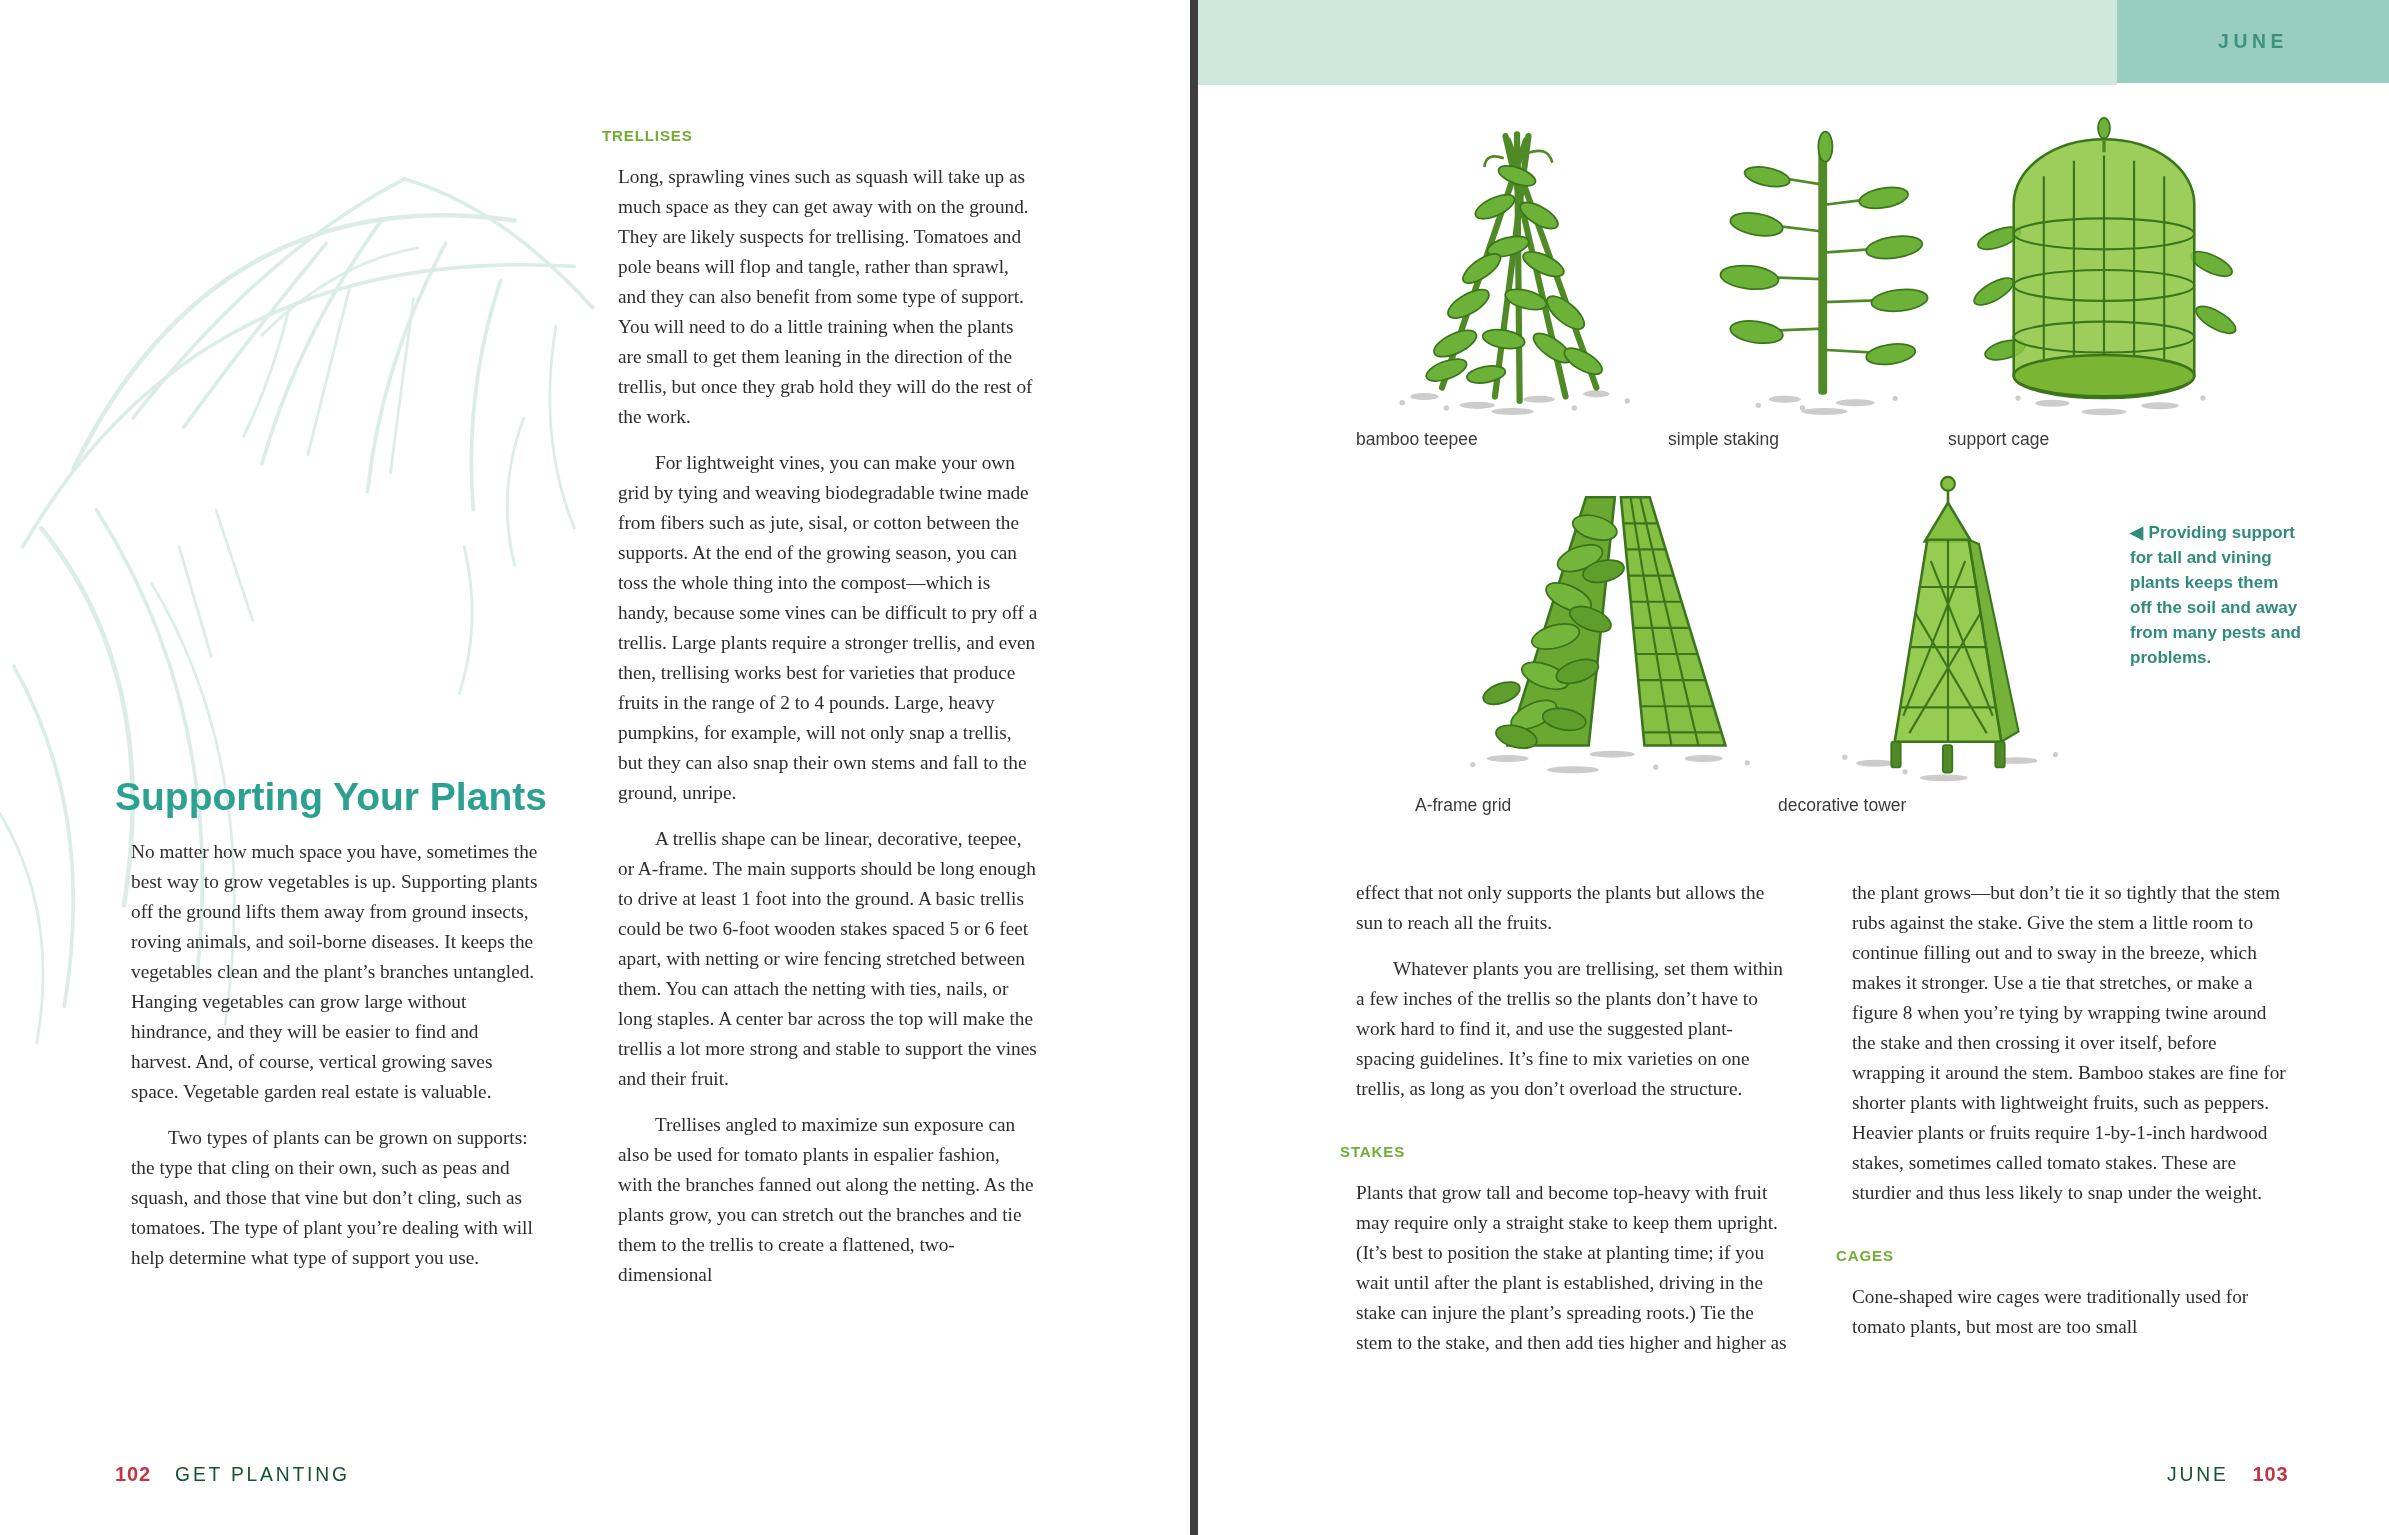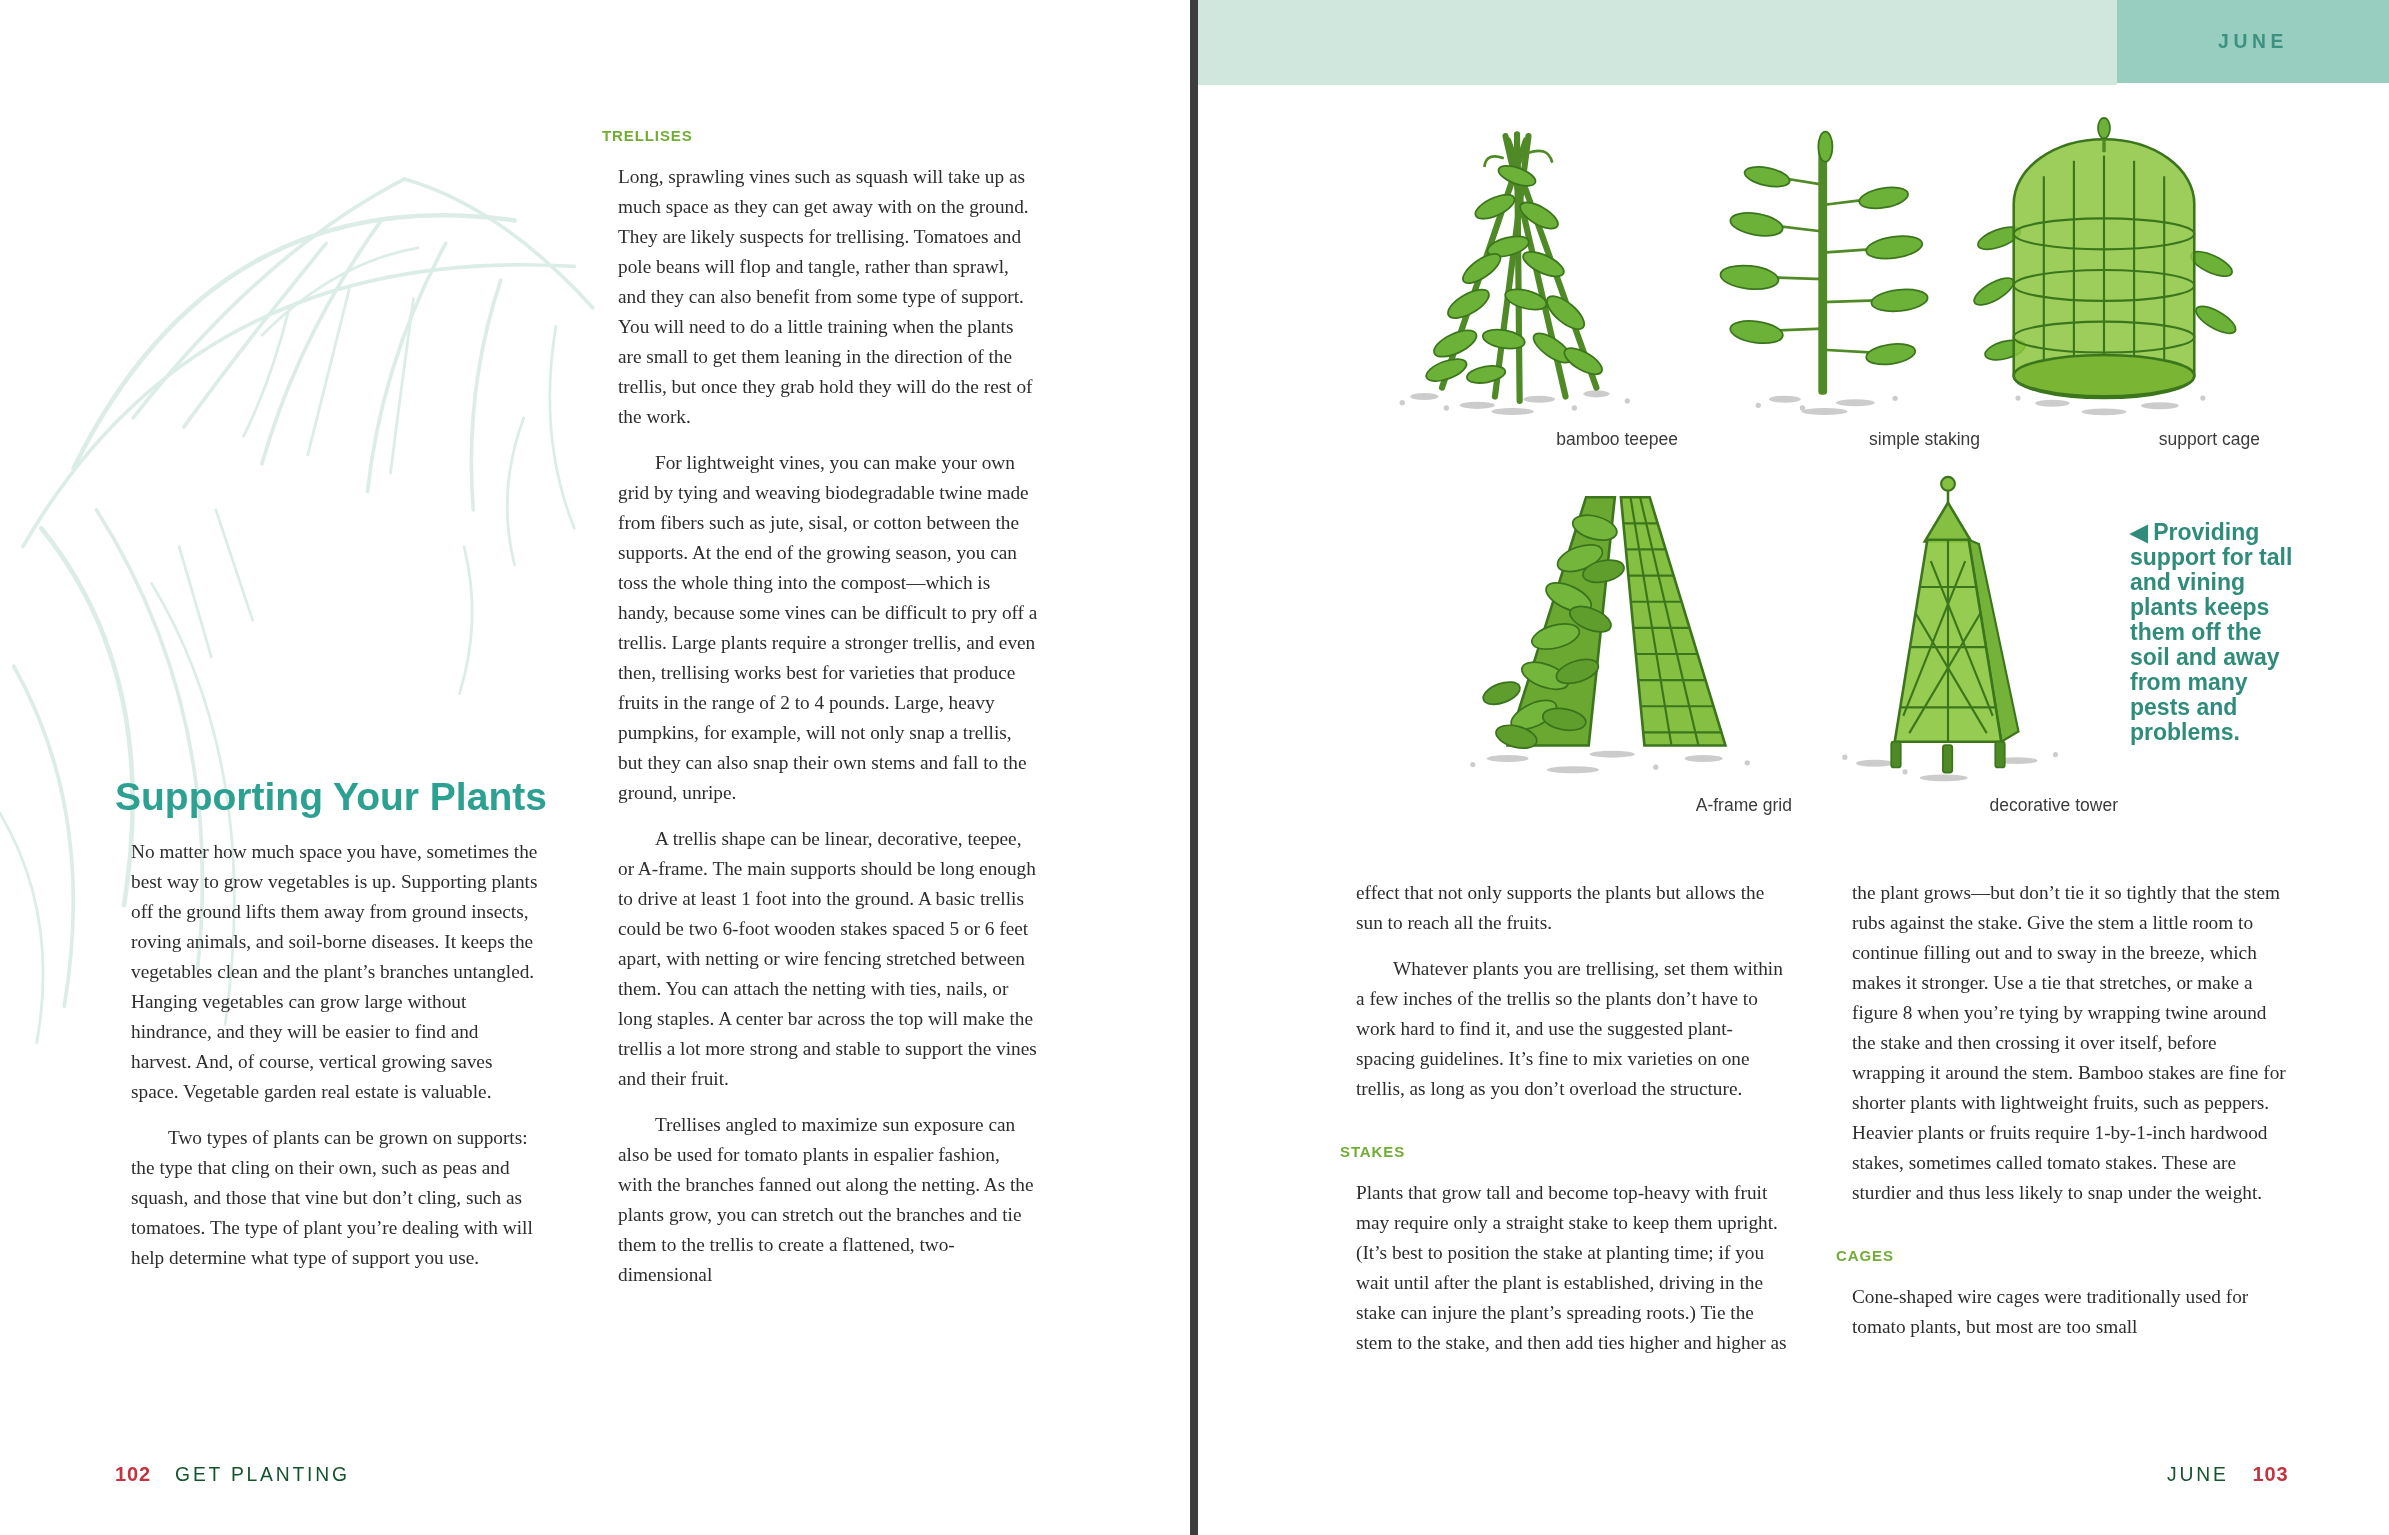--- a/index.html
+++ b/index.html
@@ -29,26 +29,26 @@
   .gutter{position:absolute;left:1190px;top:0;width:8.3px;height:1536px;background:#3e3e3e;z-index:3;}
 
   
   .band{position:absolute;left:1198px;top:0;width:919px;height:85px;background:#cfe7dd;z-index:1;}
   .june-block{position:absolute;left:2117px;top:0;width:272px;height:83px;background:#97cebf;
               display:flex;align-items:center;justify-content:center;z-index:2;}
   .june-block span{font-family:"Liberation Sans",sans-serif;font-weight:bold;font-size:19.3px;
                    letter-spacing:4.6px;color:#3d9181;}
 
   
-  .figure{position:absolute;text-align:right;z-index:1;}
+  .figure{position:absolute;text-align:left;z-index:1;}
   .figure svg{display:block;margin:0 auto;}
   .fig-label{font-family:"Liberation Sans",sans-serif;font-size:17.5px;color:#3b3b3b;margin-top:5.5px;}
 
   .caption{position:absolute;left:2130px;top:520px;width:173px;z-index:2;
-           font-family:"Liberation Sans",sans-serif;font-weight:bold;font-size:23px;
+           font-family:"Liberation Sans",sans-serif;font-weight:bold;font-size:17px;
            line-height:25px;color:#2f8c7b;}
   .caption .arrow{margin-right:5.5px;}
 
   
   .folio{position:absolute;top:1463px;display:flex;align-items:center;gap:24px;z-index:2;
          font-family:"Liberation Sans",sans-serif;}
   .folio-left{left:115px;}
   .folio-right{left:2167px;}
   .folio .num{font-weight:bold;font-size:20px;color:#c23440;letter-spacing:0.9px;}
   .folio .lbl{font-size:19.3px;color:#14532d;letter-spacing:2.8px;}

